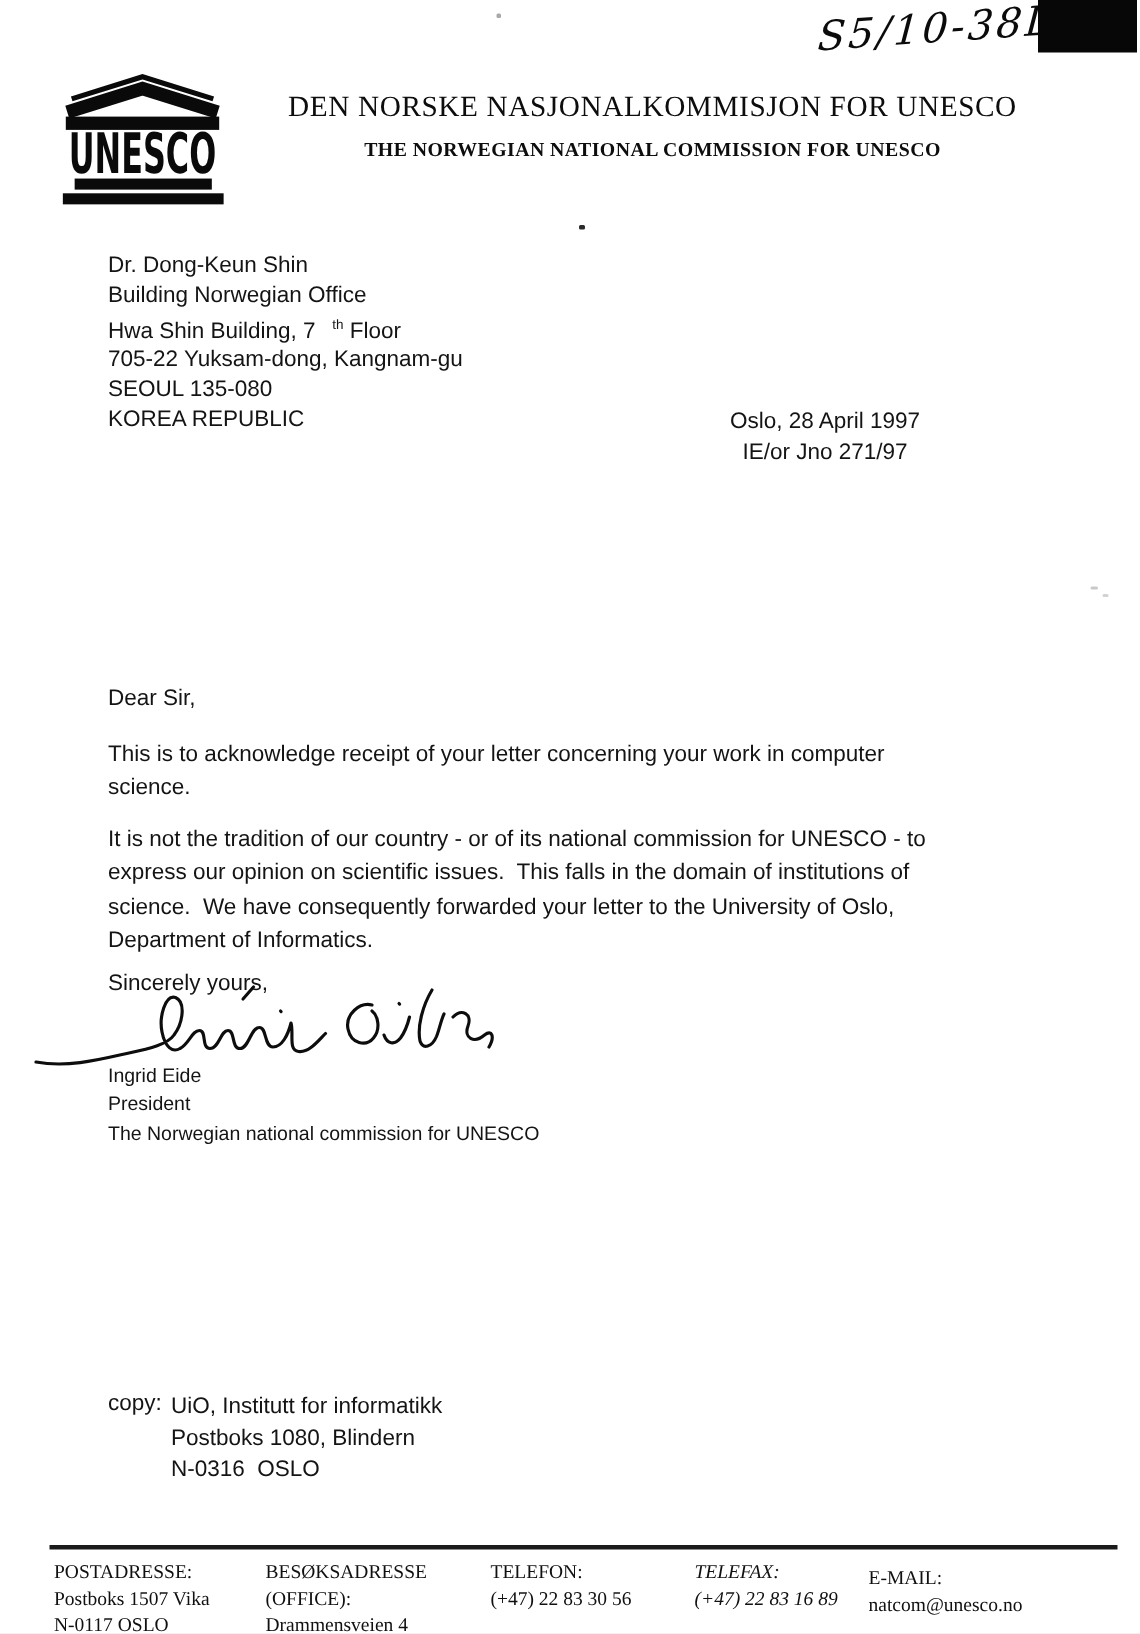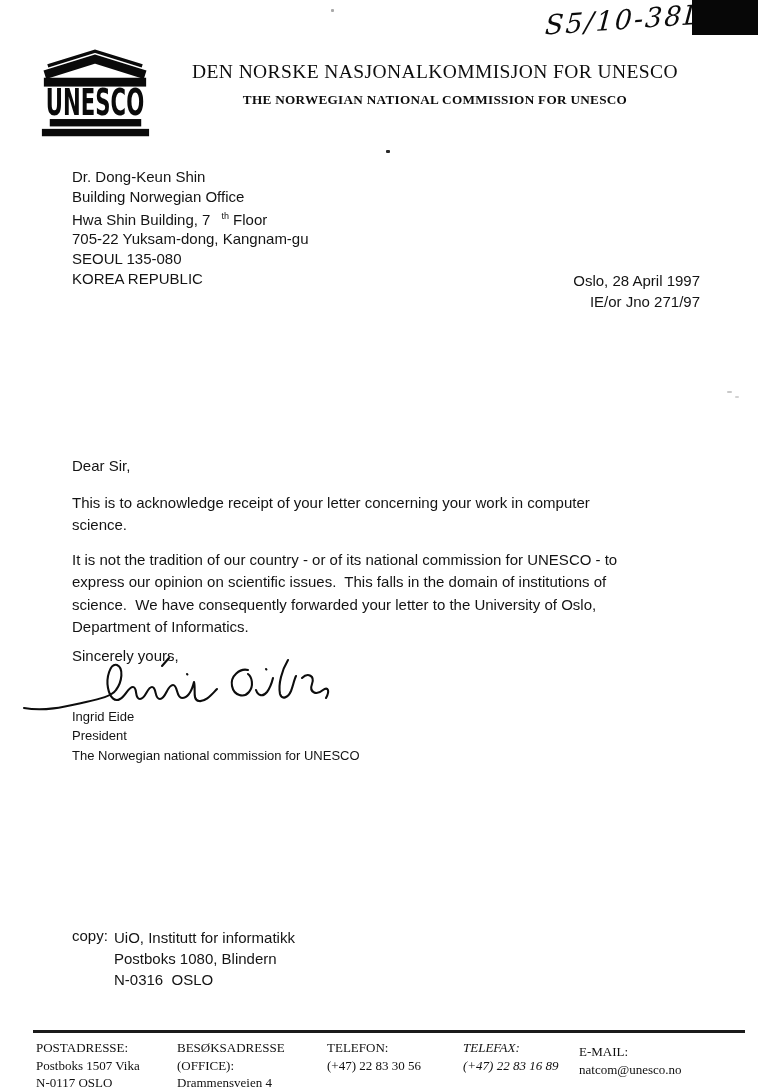--- a/index.html
+++ b/index.html
@@ -43,21 +43,21 @@
   .header-title { font-size: 19.5px; letter-spacing: 0.4px; margin-bottom: 9px; }
   .header-subtitle { font-size: 13.2px; font-weight: 600; letter-spacing: 0.3px; }
 
   
   .recipient { position: absolute; left: 72px; top: 167px; font-size: 15px; line-height: 19.8px; }
   .recipient sup { font-size: 9px; padding-left: 11px; }
 
   
   .dateline {
     position: absolute; left: 400px; top: 270px; width: 300px;
-    text-align: right; font-size: 15px; line-height: 21px;
+    text-align: center; font-size: 15px; line-height: 21px;
   }
 
   
   .salutation { position: absolute; left: 72px; top: 457px; font-size: 15px; }
   .paragraph-1 { position: absolute; left: 72px; top: 492px; font-size: 15px; line-height: 22px; }
   .paragraph-2 { position: absolute; left: 72px; top: 549px; font-size: 15px; line-height: 22.3px; }
   .closing { position: absolute; left: 72px; top: 647px; font-size: 15px; }
 
   .signature-svg { position: absolute; left: 16px; top: 656px; }
 

